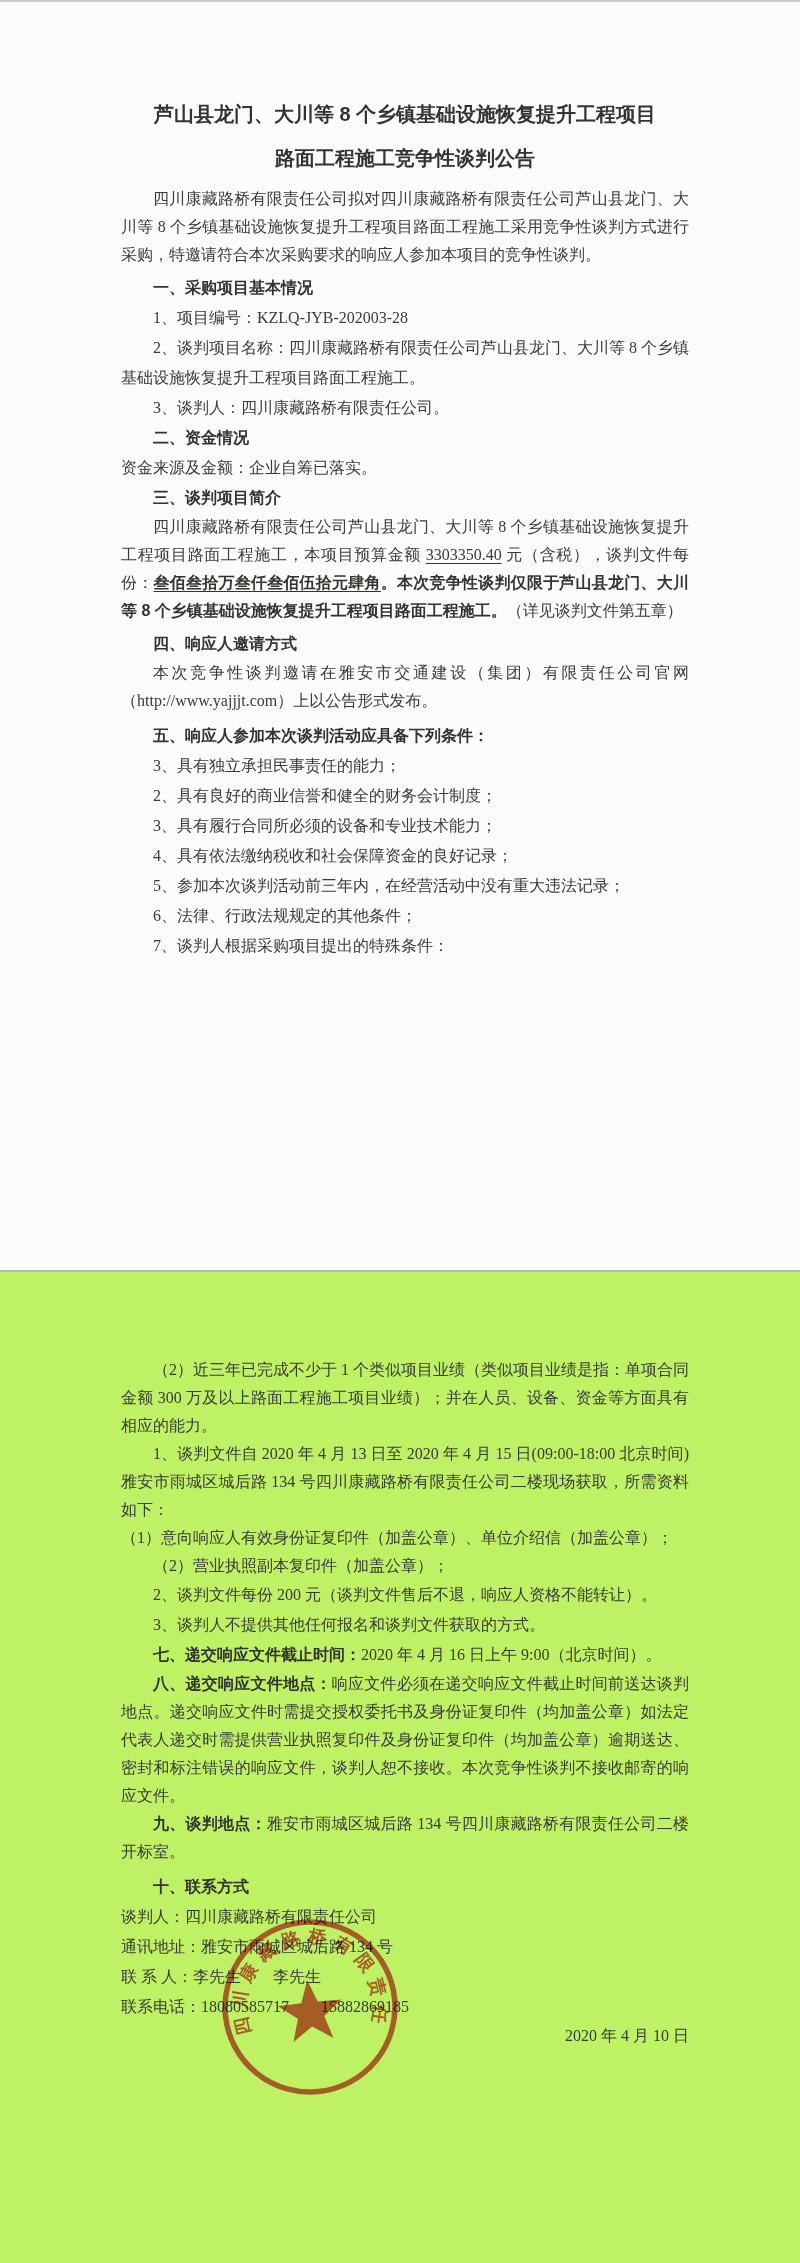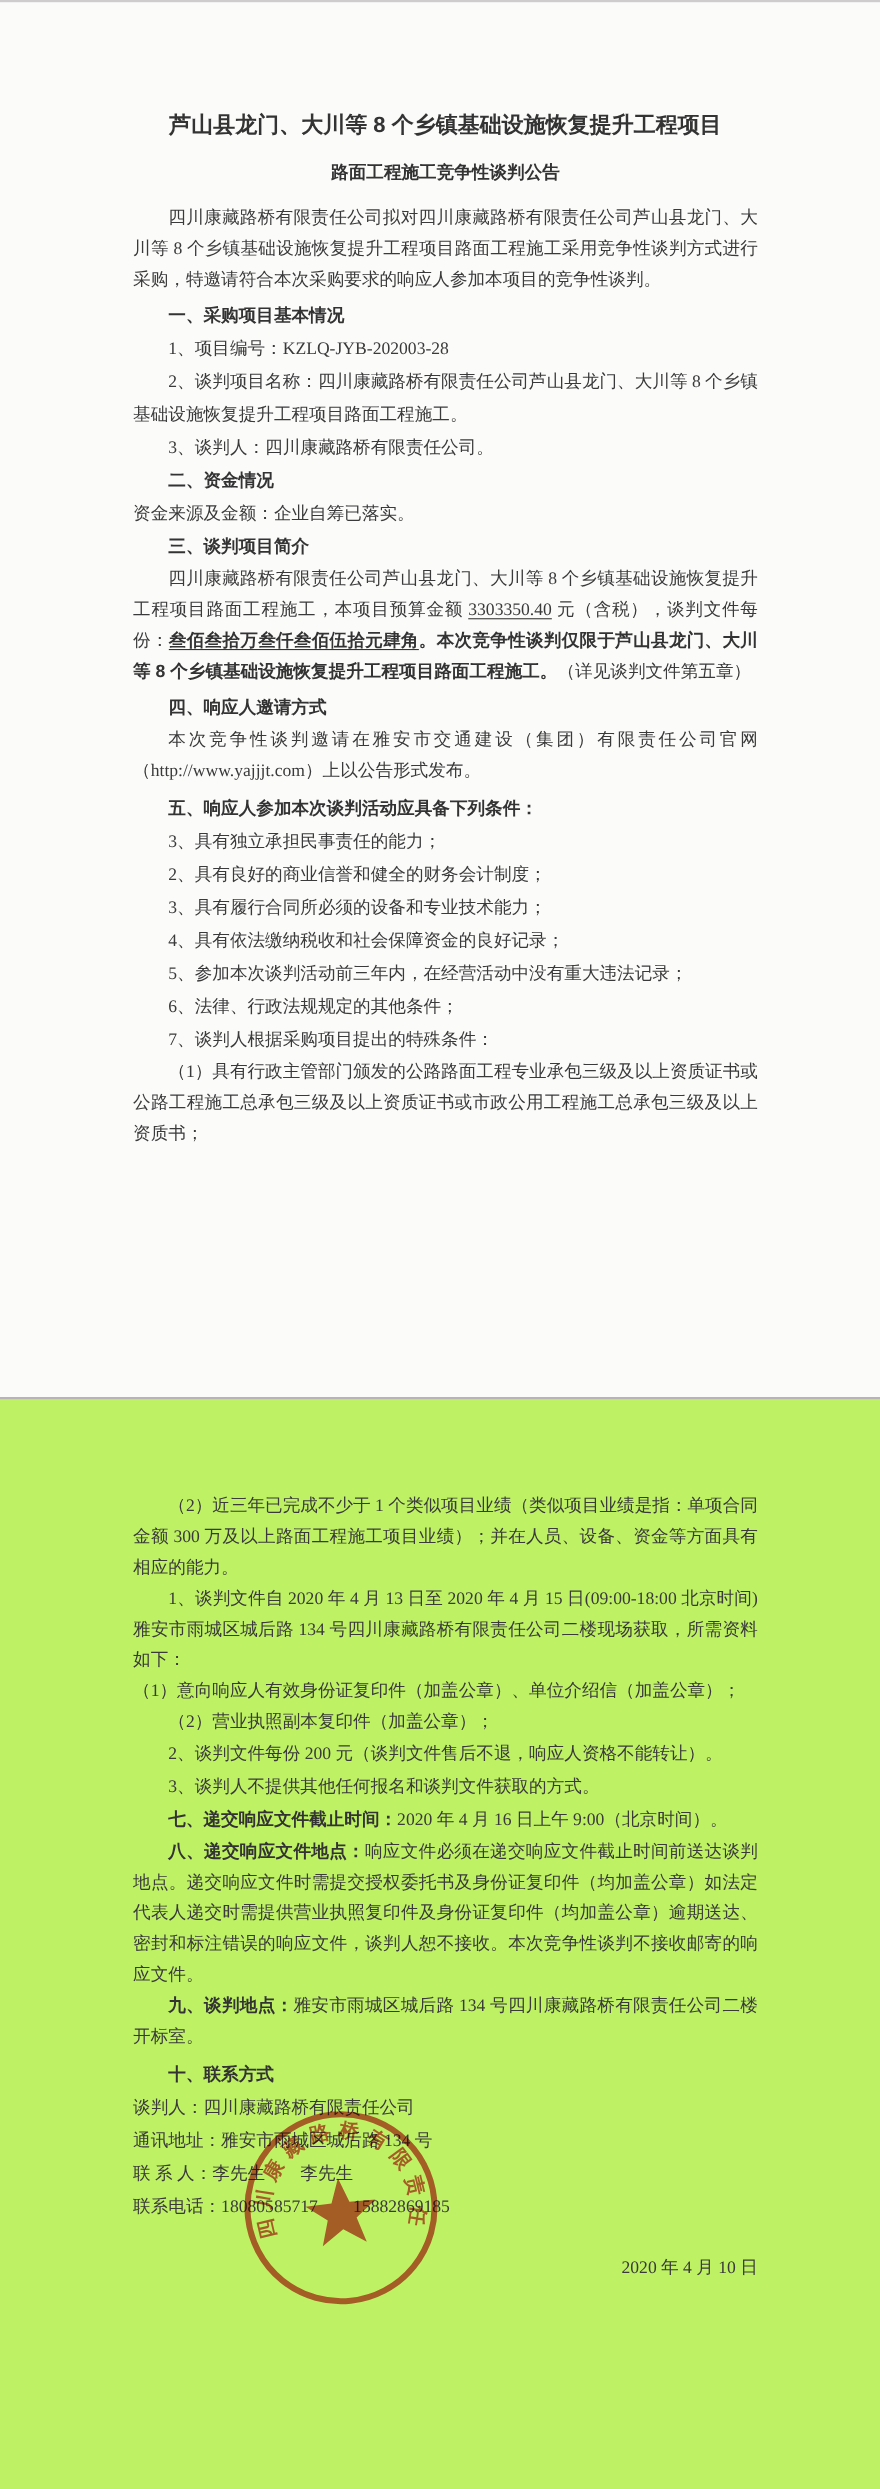--- a/index.html
+++ b/index.html
@@ -41,21 +41,21 @@
     font-weight: bold;
     font-size: 20px;
     line-height: 28px;
     color: #333;
   }
   .title2 {
     text-align: center;
     text-indent: 0;
     font-family: "Liberation Sans", sans-serif;
     font-weight: bold;
-    font-size: 16px;
+    font-size: 20px;
     line-height: 26px;
     margin-top: 17px;
     color: #333;
   }
 
   .para {
     font-size: 16px;
     line-height: 28px;
     text-indent: 2em;
     text-align: justify;
@@ -94,21 +94,20 @@
     font-size: 16px;
     line-height: 30px;
     text-indent: 0;
   }
 
   .date-line {
     font-size: 16px;
     line-height: 28px;
     text-align: right;
     text-indent: 0;
-    margin-top: 26px;
   }
 
   .stamp {
     position: absolute;
     left: 215px;
     top: 640px;
     width: 190px;
     height: 190px;
     transform: rotate(-6deg);
     opacity: 0.82;
@@ -151,21 +150,20 @@
     <p class="para">本次竞争性谈判邀请在雅安市交通建设（集团）有限责任公司官网（http://www.yajjjt.com）上以公告形式发布。</p>
 
     <p class="heading mt6">五、响应人参加本次谈判活动应具备下列条件：</p>
     <p class="item">3、具有独立承担民事责任的能力；</p>
     <p class="item">2、具有良好的商业信誉和健全的财务会计制度；</p>
     <p class="item">3、具有履行合同所必须的设备和专业技术能力；</p>
     <p class="item">4、具有依法缴纳税收和社会保障资金的良好记录；</p>
     <p class="item">5、参加本次谈判活动前三年内，在经营活动中没有重大违法记录；</p>
     <p class="item">6、法律、行政法规规定的其他条件；</p>
     <p class="item">7、谈判人根据采购项目提出的特殊条件：</p>
-    <p class="para">（1）具有行政主管部门颁发的公路路面工程专业承包三级及以上资质证书或公路工程施工总承包三级及以上资质证书或市政公用工程施工总承包三级及以上资质书；</p>
 
   </div>
 
   <div class="page page2">
 
     <p class="para">（2）近三年已完成不少于 1 个类似项目业绩（类似项目业绩是指：单项合同金额 300 万及以上路面工程施工项目业绩）；并在人员、设备、资金等方面具有相应的能力。</p>
 
     <p class="para">1、谈判文件自 2020 年 4 月 13 日至 2020 年 4 月 15 日(09:00-18:00 北京时间)雅安市雨城区城后路 134 号四川康藏路桥有限责任公司二楼现场获取，所需资料如下：</p>
     <p class="para noindent">（1）意向响应人有效身份证复印件（加盖公章）、单位介绍信（加盖公章）；</p>
     <p class="para">（2）营业执照副本复印件（加盖公章）；</p>

